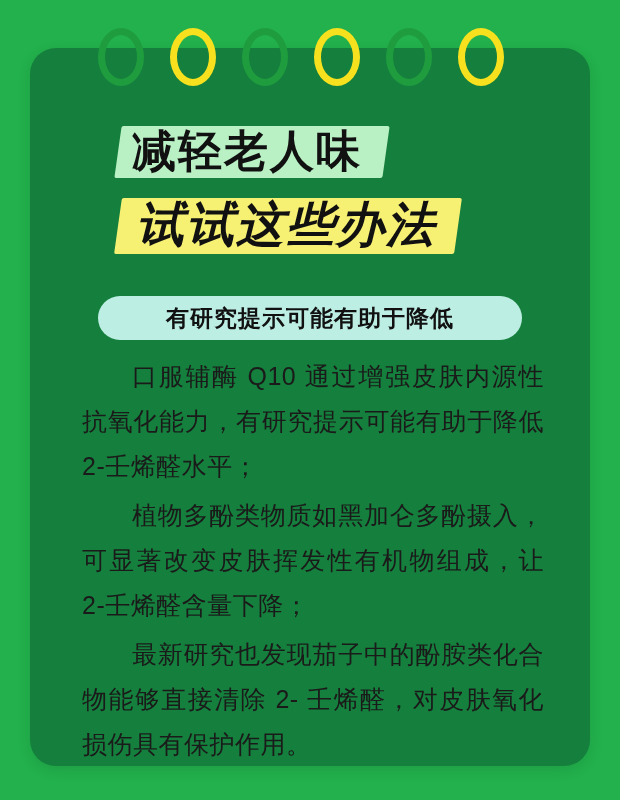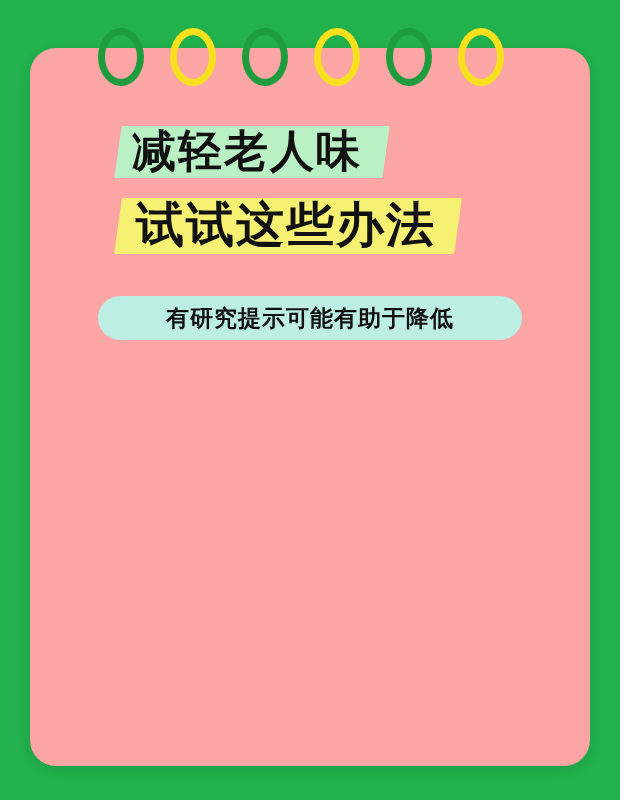--- a/index.html
+++ b/index.html
@@ -15,21 +15,21 @@
     position: relative;
   }
 
   
   #card {
     position: absolute;
     left: 30px;
     top: 48px;
     width: 560px;
     height: 718px;
-    background: #fca5a5;
+    background: #15803d;
     border-radius: 26px;
     box-shadow: 0 4px 14px rgba(0,0,0,0.10);
     overflow: visible;
   }
 
   
   #rings {
     position: absolute;
     left: 30px;
     top: 10px;
@@ -111,20 +111,21 @@
     top: 8px;
     width: 340px;
     height: 56px;
     background: #f6f173;
     transform: skewX(-8deg);
   }
   #title-line-2 {
     font-size: 48px;
     line-height: 70px;
     padding-left: 18px;
+    font-style: italic;
   }
 
   
   #section-header {
     position: absolute;
     left: 68px;
     top: 248px;
     width: 424px;
     height: 44px;
     background: #bdeee4;
@@ -177,20 +178,25 @@
         <span class="title-text">试试这些办法</span>
       </span>
     </div>
 
   </div>
 
   <div id="section-header">
     <span id="section-header-label">有研究提示可能有助于降低</span>
   </div>
 
+  <div id="body">
+    <p class="para">口服辅酶 Q10 通过增强皮肤内源性抗氧化能力，有研究提示可能有助于降低 2-壬烯醛水平；</p>
+    <p class="para">植物多酚类物质如黑加仑多酚摄入，可显著改变皮肤挥发性有机物组成，让 2-壬烯醛含量下降；</p>
+    <p class="para">最新研究也发现茄子中的酚胺类化合物能够直接清除 2- 壬烯醛，对皮肤氧化损伤具有保护作用。</p>
+  </div>
 
 </div>
 
 <div id="rings">
     <div class="ring green" style="left: 68px; border-color: rgb(31, 157, 62);"></div>
     <div class="ring yellow" style="left: 140px; border-color: rgb(247, 225, 30);"></div>
     <div class="ring green" style="left: 212px; border-color: rgb(31, 157, 62);"></div>
     <div class="ring yellow" style="left: 284px; border-color: rgb(247, 225, 30);"></div>
     <div class="ring green" style="left: 356px; border-color: rgb(31, 157, 62);"></div>
     <div class="ring yellow" style="left: 428px; border-color: rgb(247, 225, 30);"></div>

